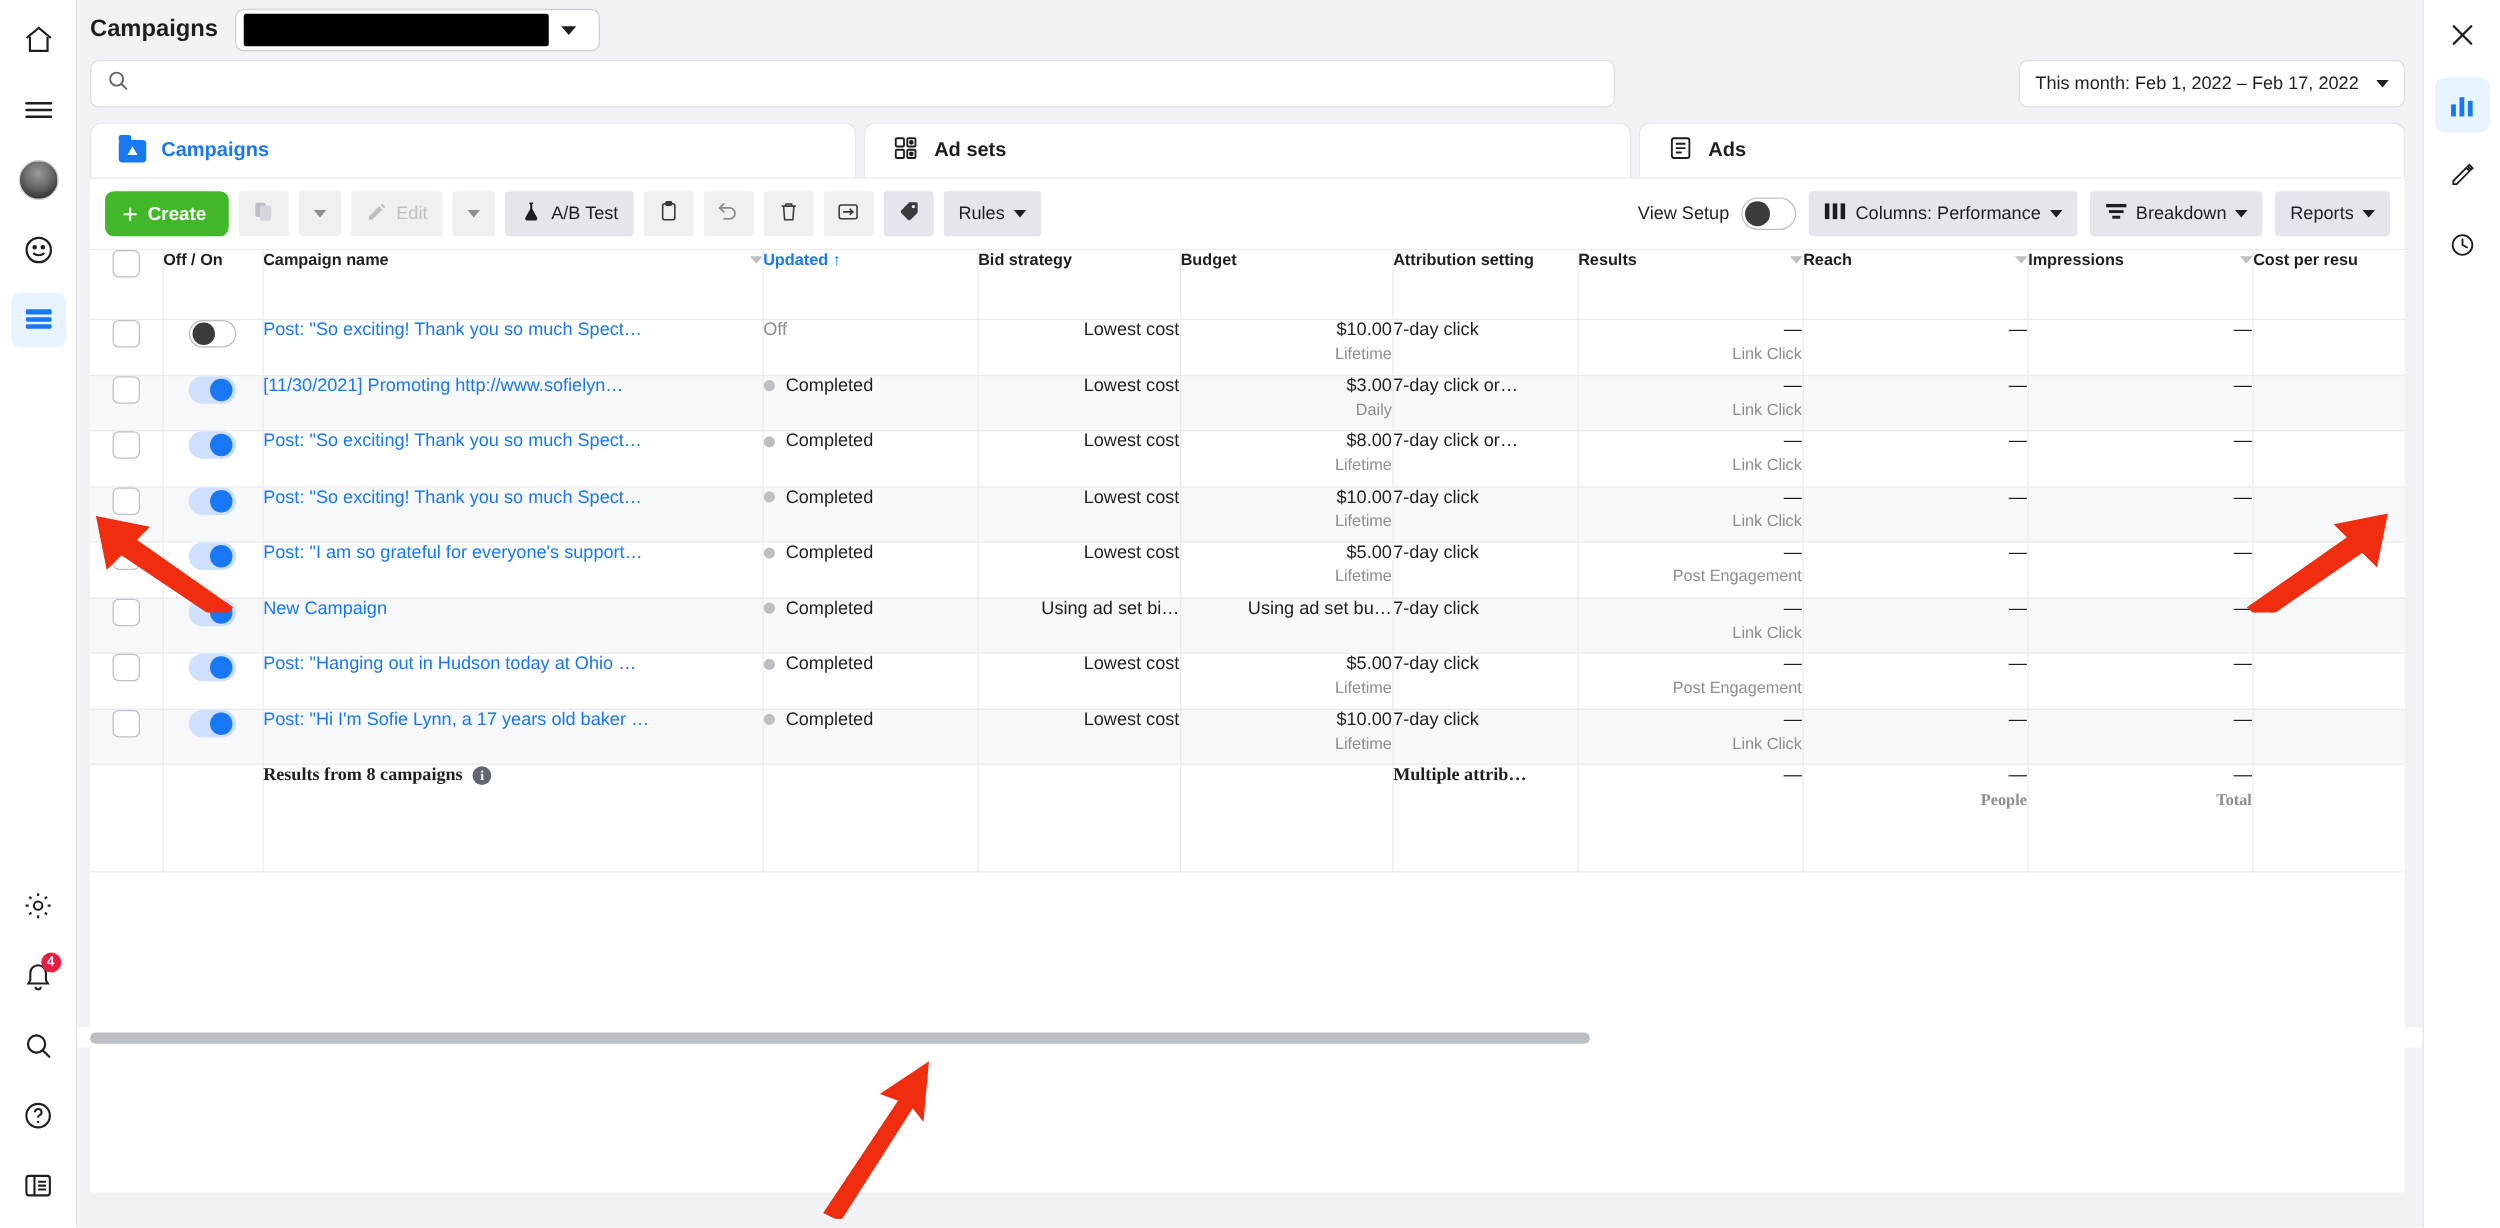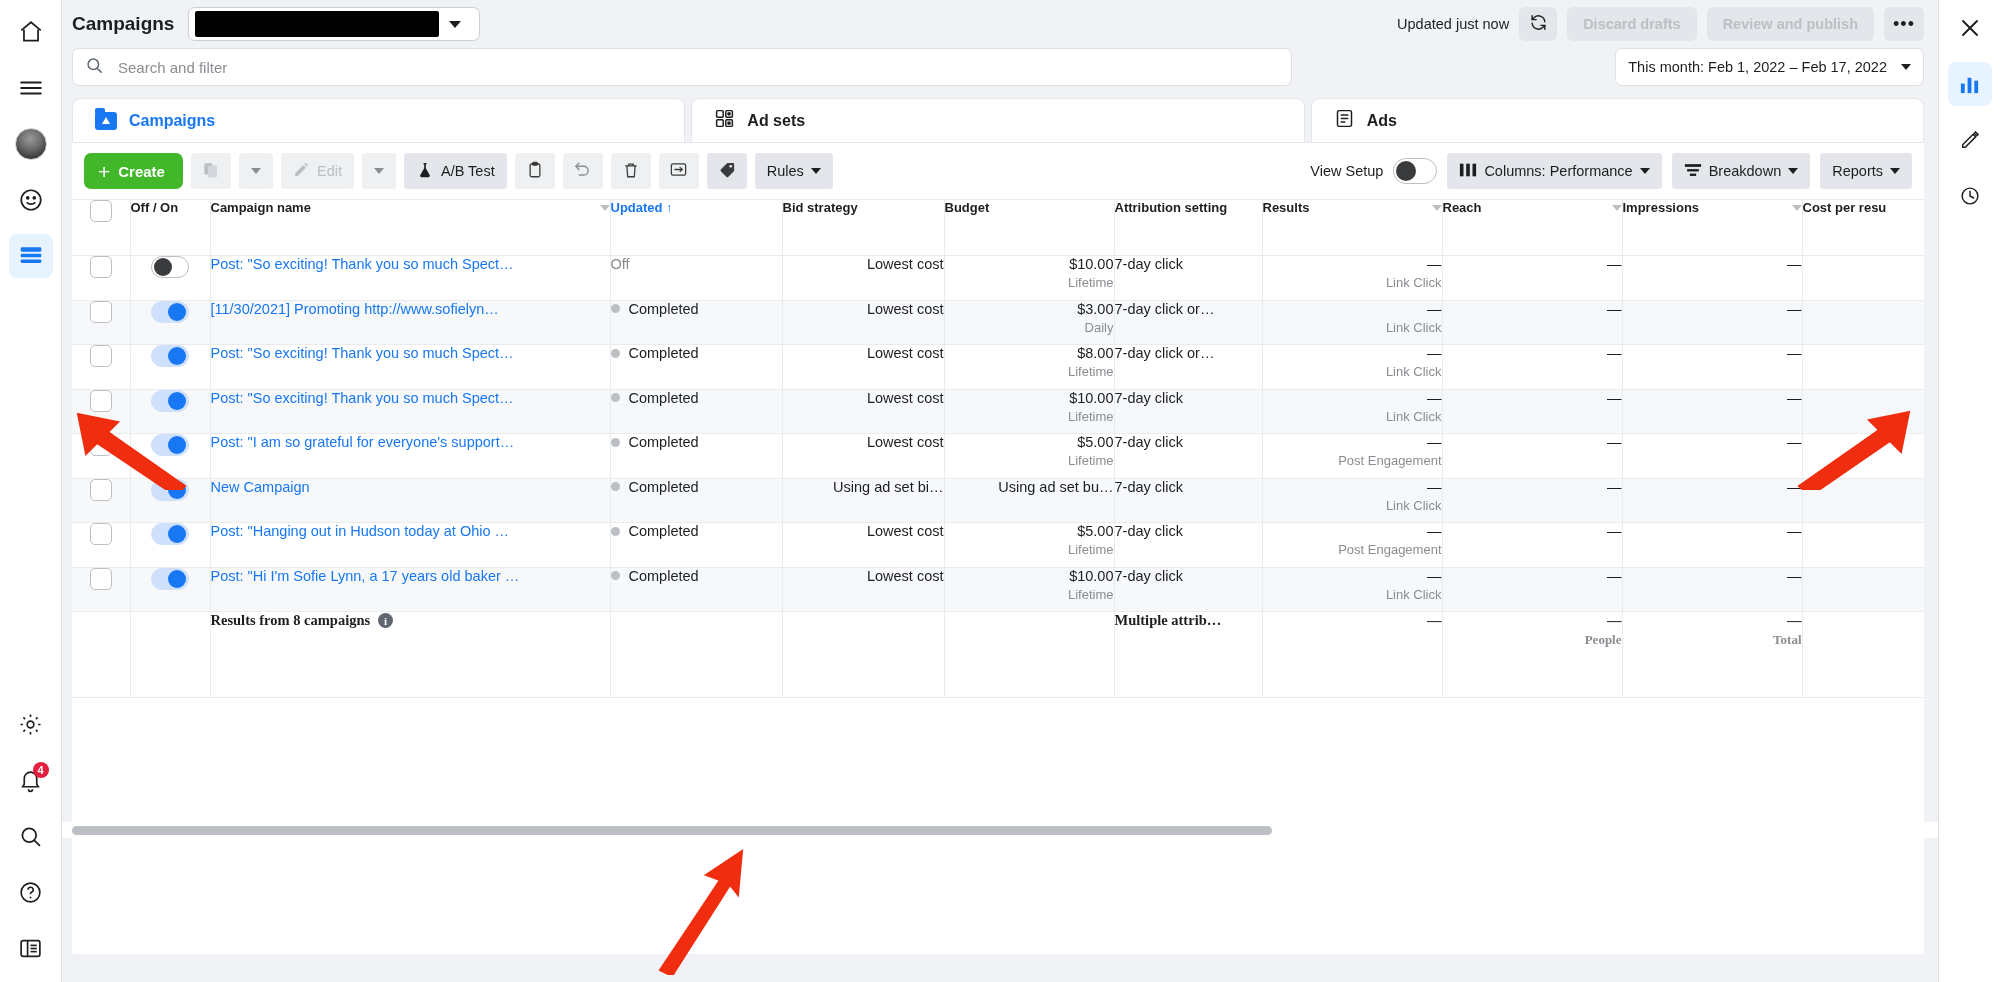--- a/index.html
+++ b/index.html
@@ -308,47 +308,30 @@
   </div>
 
   <div class="main">
 
     <div class="topbar">
       <div class="page-title">Campaigns</div>
       <div class="acct-select">
         <div class="acct-redacted"></div>
         <div class="caret-dark"></div>
       </div>
-      <div class="topbar-right">
-        <div class="updated-text">Updated just now</div>
-        <button class="icon-btn-gray">
-          <span>
-            <svg width="19" height="19" viewBox="0 0 24 24" fill="none" stroke="#1c1e21" stroke-width="1.8" stroke-linecap="round">
-              <path d="M20 11a8 8 0 0 0-13.3-5.3L4 8"></path>
-                <polyline points="4,3.4 4,8.4 9,8.4"></polyline>
-              <path d="M4 13a8 8 0 0 0 13.3 5.3L20 16"></path>
-                <polyline points="20,20.6 20,15.6 15,15.6"></polyline>
-            </svg>
-          </span>
-        </button>
-        <button class="btn-disabled">Discard drafts</button>
-        <button class="btn-disabled">Review and publish</button>
-        <button class="btn-dots">•••</button>
-      </div>
     </div>
 
     <div class="searchrow">
       <div class="search-box">
         <span>
           <svg width="19" height="19" viewBox="0 0 24 24" fill="none" stroke="#606770" stroke-width="1.9">
             <circle cx="10.5" cy="10.5" r="6.6"></circle>
               <line x1="15.4" y1="15.4" x2="20.4" y2="20.4" stroke-linecap="round"></line>
           </svg>
         </span>
-        <input type="text" placeholder="Search and filter" style="">
       </div>
       <div class="date-box">
         <span>This month: Feb 1, 2022 – Feb 17, 2022</span>
         <span class="caret-sm"></span>
       </div>
     </div>
 
     <div class="tabs">
       <div class="tab active">
         <span class="tab-folder">

